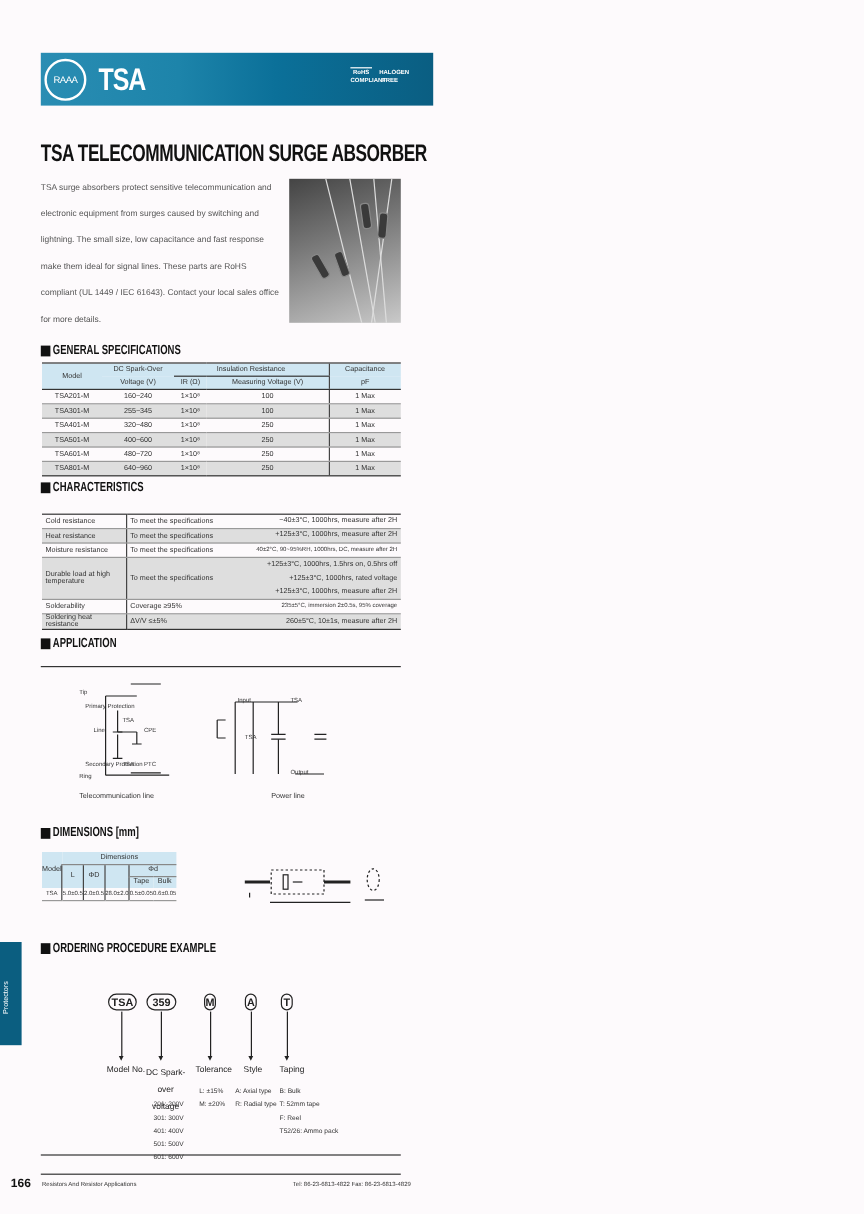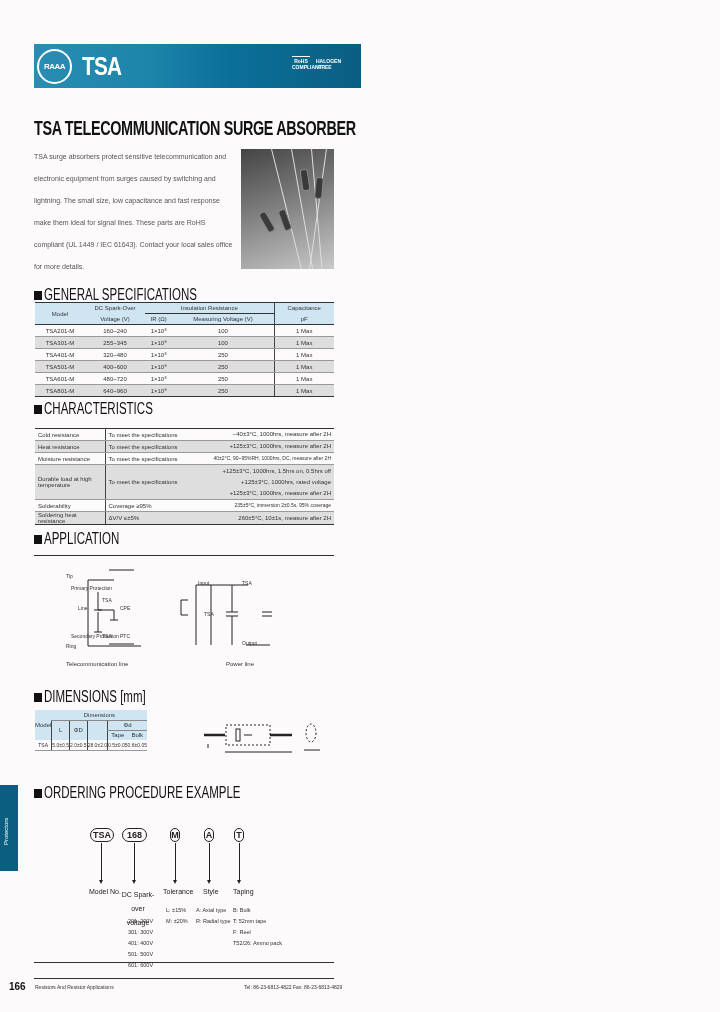--- a/index.html
+++ b/index.html
@@ -1,35 +1,35 @@
 <!DOCTYPE html>
 <html><head>
 <meta charset="utf-8">
 <style>
   * { box-sizing: border-box; margin: 0; padding: 0; }
   html, body { width: 720px; height: 1012px; background: #fdfafc; overflow: hidden; }
   body { font-family: "Liberation Sans", sans-serif; color: #222; position: relative; }
   .banner { position: absolute; left: 34px; top: 44px; width: 327px; height: 44px;
     background: linear-gradient(90deg, #2a8db3 0%, #1d84aa 35%, #0b7099 60%, #0a5e82 100%); }
   .logo { position: absolute; left: 3px; top: 5px; width: 35px; height: 35px; border-radius: 50%;
-    border: 2px solid #fff; color: #fff; font-size: 8px; font-weight: bold; display: flex;
+    border: 2px solid #fff; color: #fff; font-size: 8px; font-weight: normal; display: flex;
     align-items: center; justify-content: center; letter-spacing: -0.5px; }
   .banner-title { position: absolute; left: 48px; top: 7px; color: #fff; font-size: 26px; font-weight: bold;
     letter-spacing: -1px; transform: scaleX(0.8); transform-origin: left; }
   .badge { position: absolute; top: 12px; color: #fff; font-size: 5px; font-weight: bold; line-height: 6px; text-align: center; }
   .badge.rohs { left: 258px; border-top: 1.5px solid #fff; padding-top: 1px; }
   .badge.sgs { left: 282px; top: 14px; }
   .page-title { position: absolute; left: 34px; top: 117px; font-size: 20px; font-weight: bold; color: #111;
     transform: scaleX(0.72); transform-origin: left; white-space: nowrap; letter-spacing: -0.5px; }
   .intro { position: absolute; left: 34px; top: 146px; width: 200px; font-size: 7px; line-height: 22px; color: #555; }
   .photo { position: absolute; left: 241px; top: 149px; width: 93px; height: 120px;
     background: linear-gradient(160deg, #444 0%, #777 40%, #c9c9c9 100%); overflow: hidden; }
   .wire { position: absolute; width: 1px; background: #ddd; transform-origin: top; }
   .res { position: absolute; width: 8px; height: 22px; background: #3a3a3a; border: 1px solid #888; border-radius: 3px; }
-  .section-title { position: absolute; left: 34px; font-size: 16px; font-weight: normal; color: #111; display: flex; align-items: center;
+  .section-title { position: absolute; left: 34px; font-size: 11px; font-weight: bold; color: #111; display: flex; align-items: center;
     white-space: nowrap; }
   .section-title .sq { width: 8px; height: 9px; background: #111; margin-right: 2px; }
   .section-title span.t { display: inline-block; transform: scaleX(0.72); transform-origin: left; }
   table { border-collapse: collapse; font-size: 6px; color: #333; }
   .spec { position: absolute; left: 35px; top: 302px; width: 299px; }
   .spec th { background: #cfe6f2; font-weight: normal; height: 11px; border-bottom: 1px solid #333; }
   .spec td { text-align: center; height: 12px; border-bottom: 1px solid #999; }
   .spec tr.alt td { background: #dedede; }
   .spec .vr { border-left: 1px solid #444; }
   .spec thead tr:first-child th { border-top: 1px solid #333; }
@@ -291,21 +291,21 @@
     <line x1="104" y1="35" x2="120" y2="35"></line>
   </g>
 </svg>
 
 <div class="section-title" style="top:784px">
   <div class="sq"></div>
   <span class="t">ORDERING PROCEDURE EXAMPLE</span>
 </div>
 <div class="order">
   <div class="pill" style="left:54px;width:24px">TSA</div>
-  <div class="pill" style="left:86px;width:25px">168</div>
+  <div class="pill" style="left:86px;width:25px">359</div>
   <div class="pill" style="left:134px;width:10px">M</div>
   <div class="pill" style="left:168px;width:10px">A</div>
   <div class="pill" style="left:198px;width:10px">T</div>
   <div class="arrow" style="left:65px"></div>
   <div class="arrow" style="left:98px"></div>
   <div class="arrow" style="left:139px"></div>
   <div class="arrow" style="left:173px"></div>
   <div class="arrow" style="left:203px"></div>
   <div class="ord-label" style="left:53px">Model No.</div>
   <div class="ord-label" style="left:84px;width:36px;white-space:normal;text-align:center;line-height:14px">DC Spark-over voltage</div>

